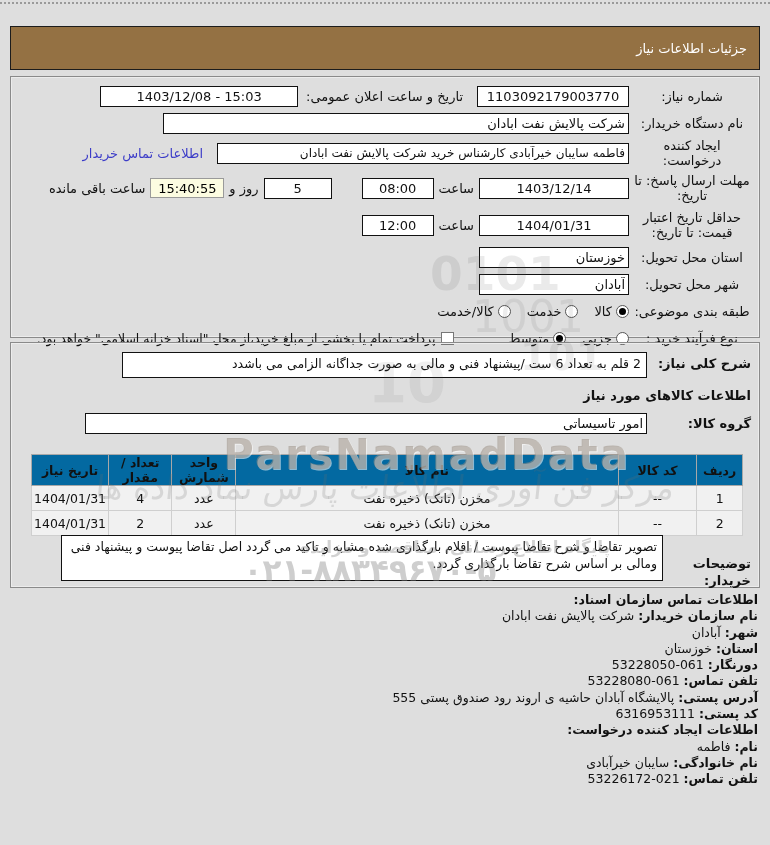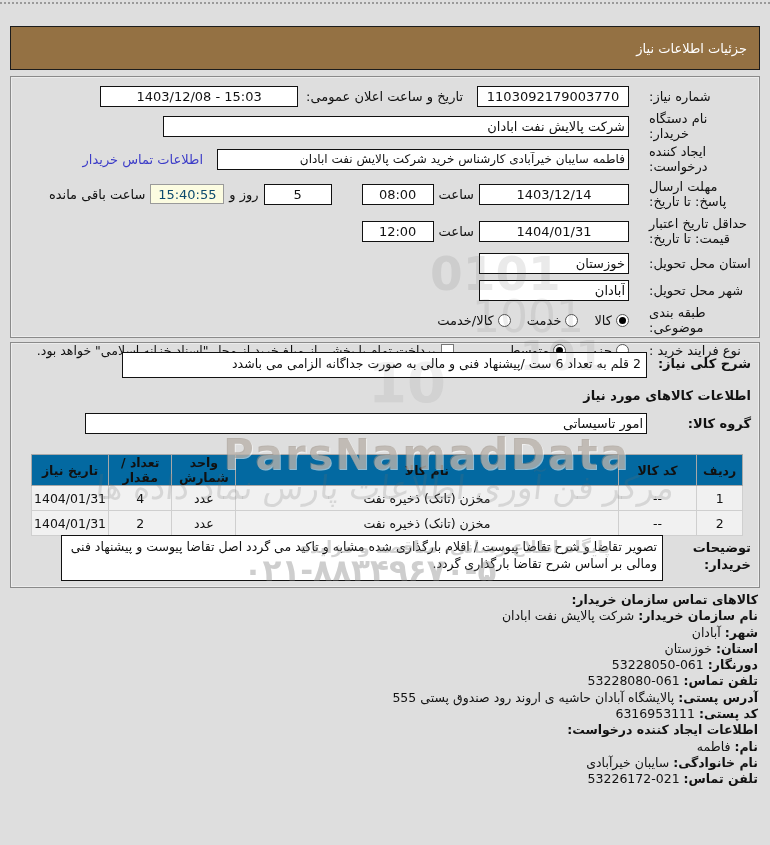--- a/index.html
+++ b/index.html
@@ -12,26 +12,26 @@
   .titlebar{
     position:absolute;top:26px;right:10px;left:10px;height:44px;
     background:#947143;border:1px solid #1c1c1c;color:#fff;
     display:flex;align-items:center;padding:0 12px;font-size:13px;
   }
   .panel{position:absolute;right:10px;left:10px;border:1px solid #8a8a8a;box-shadow:inset 0 0 0 1px #ececec}
   .p1{top:76px;height:262px;padding:7px 8px 4px}
   .p2{top:342px;height:246px}
   .frow{display:flex;align-items:center;min-height:24px;margin-bottom:3px}
   .frow.tall{min-height:34px}
-  .lbl{flex:none;width:122px;text-align:left;padding-left:20px;line-height:15px}
+  .lbl{flex:none;width:122px;text-align:center;padding-left:4px;line-height:15px}
   .b{font-weight:bold}
   input.box{height:21px;border:1px solid #111;background:#fff;font:13px "DejaVu Sans",sans-serif;padding:0 3px;color:#111}
   .ctr{text-align:center}
   .rin{text-align:right;direction:rtl}
-  .countdown{height:20px;background:#FCFCE1;border:1px solid #9a9a9a;font:13px "DejaVu Sans",sans-serif;text-align:center;color:#0c4a6e}
+  .countdown{height:20px;background:#FCFCE1;border:1px solid #9a9a9a;font:13px "DejaVu Sans",sans-serif;text-align:center;color:#000000}
   .link{color:#3C3CC8;margin-right:14px;cursor:pointer;text-decoration:none}
   .radio{flex:none;width:13px;height:13px;border:1px solid #555;border-radius:50%;background:#fff;display:inline-block;margin-left:4px;position:relative}
   .radio.on::after{content:"";position:absolute;top:2px;left:2px;right:2px;bottom:2px;background:#000;border-radius:50%}
   .chk{flex:none;width:13px;height:13px;border:1px solid #777;background:#fff;display:inline-block;margin-left:6px}
   .opt-label{margin-left:16px}
   .ltr{direction:ltr;unicode-bidi:embed}
   .abs{position:absolute}
   .dispbox{border:1px solid #111;background:#fff;padding:2px 5px;line-height:17px;font-size:12.5px;text-align:right}
   .goods{border-collapse:collapse;font-size:12.5px;width:712px}
   .goods th{background:#0369a1;font-weight:bold;border:1px solid #a8a8a8;height:26px;text-align:center;padding:0 2px}
@@ -172,27 +172,27 @@
         <td>--</td>
         <td>مخزن (تانک) ذخیره نفت</td>
         <td>عدد</td>
         <td>2</td>
         <td dir="ltr">1404/01/31</td>
       </tr>
     </tbody>
   </table>
 
   <div class="abs" style="top:192px;right:8px;display:flex;align-items:flex-start">
-    <span class="b" style="flex:none;width:88px;text-align:right;line-height:17px;padding-top:4px">توضیحات خریدار:</span>
+    <span class="b" style="flex:none;width:88px;text-align:right;line-height:17px;padding-top:20px">توضیحات خریدار:</span>
     <div class="dispbox" style="width:602px;min-height:46px;border-width:1px">تصویر تقاضا و شرح تقاضا پیوست / اقلام بارگذاری شده مشابه و تاکید می گردد اصل تقاضا پیوست و پیشنهاد فنی ومالی بر اساس شرح تقاضا بارگذاری گردد.</div>
   </div>
 </div>
 
 <div class="contact">
-  <div><span class="b">کالاهای تماس سازمان خریدار:</span></div>
+  <div><span class="b">اطلاعات تماس سازمان اسناد:</span></div>
   <div><span class="b">نام سازمان خریدار:</span> <span>شرکت پالایش نفت ابادان</span></div>
   <div><span class="b">شهر:</span> <span>آبادان</span></div>
   <div><span class="b">استان:</span> <span>خوزستان</span></div>
   <div><span class="b">دورنگار:</span> <span class="ltr">53228050-061</span></div>
   <div><span class="b">تلفن تماس:</span> <span class="ltr">53228080-061</span></div>
   <div><span class="b">آدرس پستی:</span> <span>پالایشگاه آبادان حاشیه ی اروند رود صندوق پستی 555</span></div>
   <div><span class="b">کد پستی:</span> <span class="ltr">6316953111</span></div>
   <div><span class="b">اطلاعات ایجاد کننده درخواست:</span></div>
   <div><span class="b">نام:</span> <span>فاطمه</span></div>
   <div><span class="b">نام خانوادگی:</span> <span>سایبان خیرآبادی</span></div>

